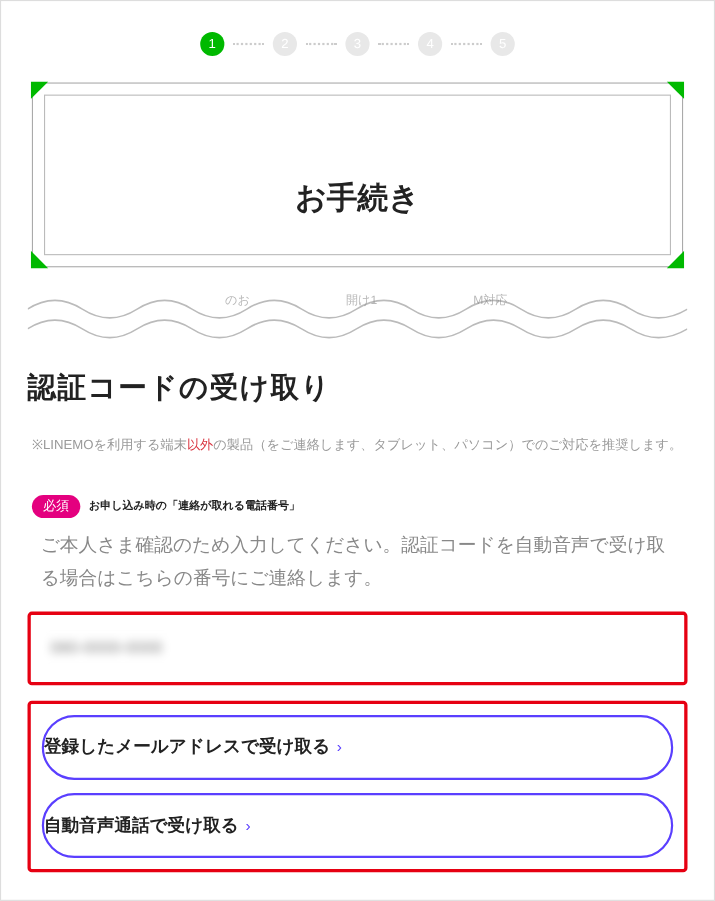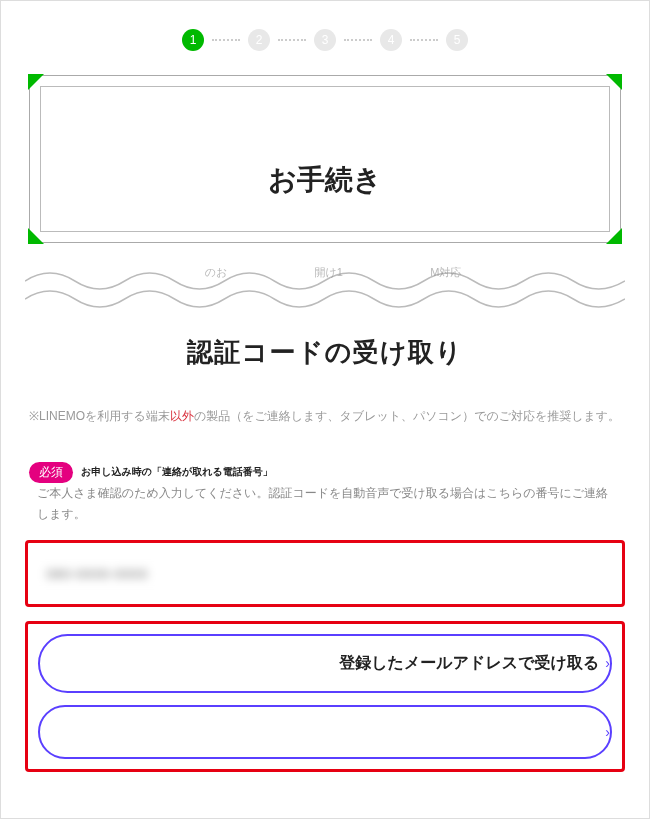--- a/index.html
+++ b/index.html
@@ -77,25 +77,24 @@
       display: flex;
       justify-content: space-around;
       color: #888;
       font-size: 11px;
       padding: 0 120px;
       opacity: 0.6;
     }
 
     
     .section-heading {
-      text-align: center;
       font-size: 26px;
       font-weight: 700;
       color: #222;
-      margin: 24px 0 36px;
+      margin: 24px 0 24px;
       letter-spacing: 0.05em;
     }
 
     
     .body-text {
       font-size: 14px;
       color: #222;
       line-height: 1.9;
       margin-bottom: 14px;
       padding: 0 4px;
@@ -124,23 +123,24 @@
       font-weight: 400;
       padding: 2px 10px;
       border-radius: 999px;
     }
     .field-label {
       font-size: 10px;
       font-weight: 700;
       color: #222;
     }
     .field-help {
-      font-size: 12px;
+      font-size: 17px;
       color: #888;
       line-height: 1.8;
+      margin-top: 10px;
       padding: 0 12px;
     }
 
     
     .highlight-box {
       border: 3px solid #e60012;
       border-radius: 4px;
       padding: 8px;
       margin-top: 14px;
     }
@@ -155,21 +155,21 @@
       pointer-events: none;
     }
 
     
     .highlight-box.buttons {
       padding: 10px;
     }
     .option-btn {
       display: flex;
       align-items: center;
-      justify-content: flex-end;
+      justify-content: flex-start;
       gap: 6px;
       width: 100%;
       border: 2px solid #5a3fff;
       border-radius: 999px;
       background: #fff;
       color: #222;
       font-size: 16px;
       font-weight: 700;
       padding: 17px 0;
       cursor: pointer;
@@ -252,17 +252,18 @@
   <div class="highlight-box">
     <input class="phone-input" type="text" value="080-0000-0000" style="">
   </div>
 
   <div class="highlight-box buttons">
     <button class="option-btn">
       <span>登録したメールアドレスで受け取る</span>
       <span class="chevron">›</span>
     </button>
     <button class="option-btn">
+      <span>自動音声通話で受け取る</span>
       <span class="chevron">›</span>
     </button>
   </div>
 
 </div>
 
 </body></html>

